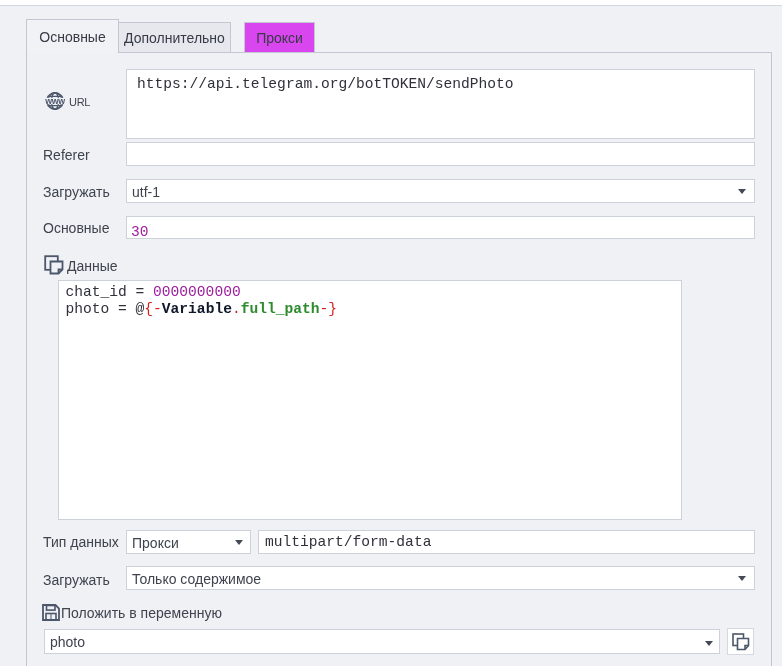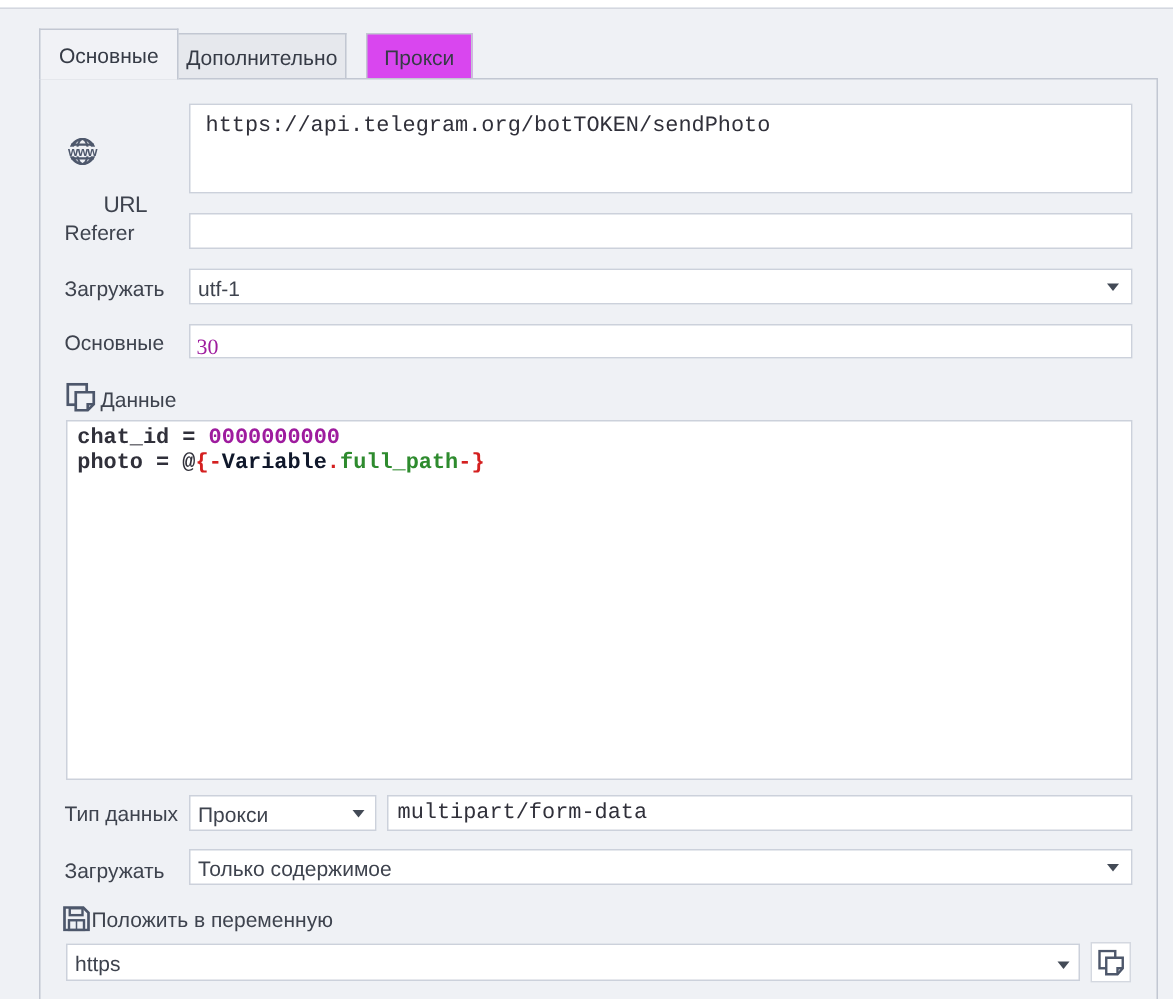--- a/index.html
+++ b/index.html
@@ -28,46 +28,46 @@
 <svg style="position:absolute;left:44px;top:91px;" width="22" height="20" viewBox="0 0 22 20">
   <g stroke="#4e586c" fill="none" stroke-width="1.4">
     <circle cx="11" cy="10" r="8.3"></circle>
     <ellipse cx="11" cy="10" rx="3.6" ry="8.3"></ellipse>
     <ellipse cx="11" cy="10" rx="6.9" ry="8.3"></ellipse>
     <path d="M3.4 5.4 H18.6 M3.4 14.6 H18.6"></path>
   </g>
   <rect x="0" y="6.8" width="22" height="6.4" fill="#eff1f5"></rect>
   <text x="11" y="13.3" text-anchor="middle" font-family="Liberation Sans" font-size="8.8" font-weight="bold" fill="#4e586c" letter-spacing="-0.4">www</text>
 </svg>
-<div class="lbl" style="left:69px; top:95.5px; font-size:15px; letter-spacing:-0.3px;margin-top:32px;">URL</div>
-<div class="inp" style="left:126px; top:69px; width:629px; height:60px; padding:4px 8px 0 10px;">
+<div class="lbl" style="left:69px; top:95.5px; font-size:11px; letter-spacing:-0.3px;">URL</div>
+<div class="inp" style="left:126px; top:69px; width:629px; height:70px; padding:4px 8px 0 10px;">
   <span class="mono">https://api.telegram.org/botTOKEN/sendPhoto</span>
 </div>
 
 <div class="lbl" style="left:43px; top:147px;">Referer</div>
 <div class="inp" style="left:126px; top:142px; width:629px; height:24px;"></div>
 
 <div class="lbl" style="left:43px; top:184px;">Загружать</div>
 <div class="inp" style="left:126px; top:179px; width:629px; height:24px;"></div>
 <div class="ctext" style="left:132px; top:184px;">utf-1</div>
 <div class="caret" style="left:738px; top:189px;"></div>
 
 <div class="lbl" style="left:43px; top:220px;">Основные</div>
 <div class="inp" style="left:126px; top:216px; width:629px; height:23px;"></div>
-<div class="mono" style="position:absolute; left:131px; top:224px; color:#9e1b9e;font-family:Liberation Serif, serif;">30</div>
+<div class="mono" style="position:absolute; left:131px; top:224px; color:#9e1b9e;">30</div>
 
 <svg style="position:absolute;left:44px;top:255px;" width="20" height="20" viewBox="0 0 20 20">
   <g stroke="#4d576b" stroke-width="1.8" fill="none">
     <rect x="1.2" y="1.2" width="12.6" height="13.6"></rect>
   </g>
   <path d="M6.5 6.5 H18.5 V14.5 L14.5 18.5 H6.5 Z" fill="#eff1f5" stroke="#4d576b" stroke-width="1.8"></path>
   <path d="M14.5 18.5 V14.5 H18.5" fill="none" stroke="#4d576b" stroke-width="1.8"></path>
 </svg>
 <div class="lbl" style="left:67px; top:258px;">Данные</div>
-<div class="inp" style="left:44px; top:280px; width:711px; height:240px; padding:3px 8px 0 6.5px;font-weight:bold;">
+<div class="inp" style="left:58px; top:280px; width:624px; height:240px; padding:3px 8px 0 6.5px;">
   <div class="mono" style="line-height:17.2px; white-space:pre;">chat_id = <span style="color:#9e1b9e;">0000000000</span>
 photo = @<span style="color:#d42020;">{-</span><b style="color:#0f172a;">Variable</b><span style="color:#d42020;">.</span><b style="color:#2e8b2e;">full_path</b><span style="color:#d42020;">-}</span></div>
 </div>
 
 <div class="lbl" style="left:43px; top:533.5px;">Тип данных</div>
 <div class="inp" style="left:126px; top:530px; width:125px; height:24px;"></div>
 <div class="ctext" style="left:132px; top:535px;">Прокси</div>
 <div class="caret" style="left:235px; top:540px;"></div>
 <div class="inp" style="left:258px; top:530px; width:497px; height:24px;"></div>
 <div class="mono" style="position:absolute; left:265px; top:534px;">multipart/form-data</div>
@@ -78,21 +78,21 @@
 <div class="caret" style="left:738px; top:576px;"></div>
 
 <svg style="position:absolute;left:42px;top:604px;" width="18" height="17" viewBox="0 0 18 17">
   <path d="M1 1 H13.5 L17 4.5 V16 H1 Z" fill="none" stroke="#4d576b" stroke-width="1.8"></path>
   <rect x="4.5" y="1.5" width="8.5" height="4.6" fill="none" stroke="#4d576b" stroke-width="1.6"></rect>
   <rect x="4" y="9.5" width="10" height="6.5" fill="none" stroke="#4d576b" stroke-width="1.6"></rect>
   <path d="M9 10 V16" stroke="#4d576b" stroke-width="1"></path>
 </svg>
 <div class="lbl" style="left:61px; top:604.5px;">Положить в переменную</div>
 <div class="inp" style="left:44px; top:629px; width:676px; height:25px;"></div>
-<div class="ctext" style="left:50px; top:634px;">https</div>
+<div class="ctext" style="left:50px; top:634px;">photo</div>
 <div class="caret" style="left:705px; top:641px;"></div>
 
 <div class="inp" style="left:727px; top:628px; width:27px; height:27px; border-color:#d4d8e0;"></div>
 <svg style="position:absolute;left:732px;top:633px;" width="18" height="18" viewBox="0 0 18 18">
   <g stroke="#4d576b" stroke-width="1.6" fill="none">
     <rect x="1" y="1" width="10.5" height="11.5"></rect>
   </g>
   <path d="M5.5 5.5 H16.5 V12.5 L13 16.5 H5.5 Z" fill="#ffffff" stroke="#4d576b" stroke-width="1.6"></path>
   <path d="M13 16.5 V12.5 H16.5" fill="none" stroke="#4d576b" stroke-width="1.6"></path>
 </svg>

